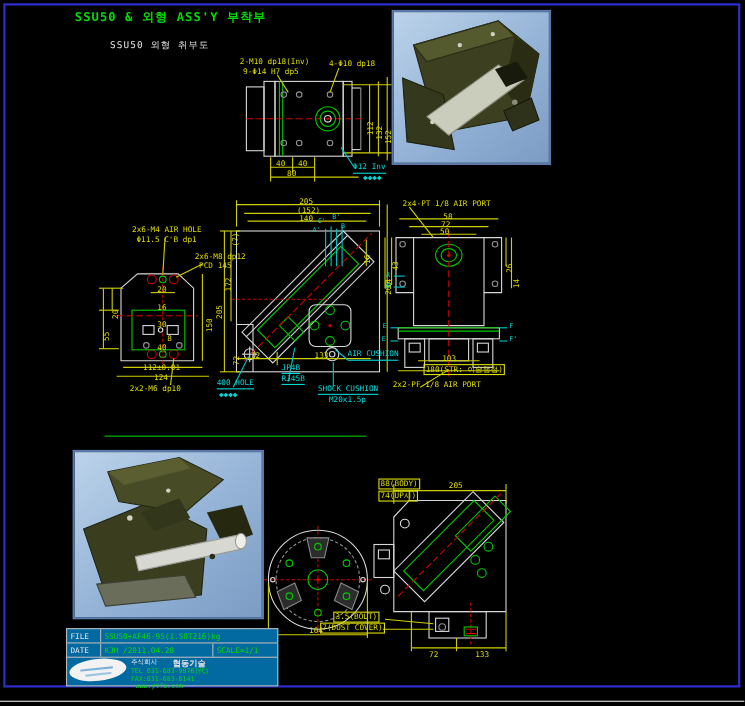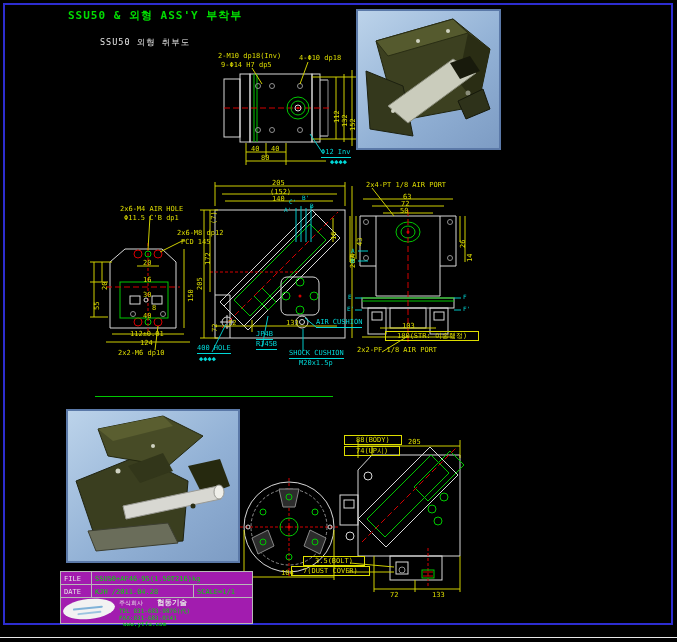--- a/index.html
+++ b/index.html
@@ -3,35 +3,35 @@
 <meta charset="utf-8">
 <style>
   html,body{margin:0;padding:0;background:#000;}
   #stage{position:relative;width:677px;height:642px;background:#000;overflow:hidden;
          font-family:"DejaVu Sans Mono","DejaVu Sans",monospace;}
   #frame{position:absolute;left:3px;top:3px;width:666px;height:618px;border:2px solid #2d2dd0;}
   #bottomline{position:absolute;left:0;top:637px;width:677px;height:1px;background:#e8e8e8;}
   .lbl{position:absolute;font-size:7px;line-height:1.15;white-space:nowrap;z-index:5;}
   .y{color:#dede00}.c{color:#00d8d8}.w{color:#e6e6e6}.g{color:#00dd00}
   .ul{border-bottom:1px solid currentColor;padding-bottom:1px;}
-  .box{border:1px solid currentColor;padding:0 11px;}
+  .box{border:1px solid currentColor;padding:0 1px;}
   .r90{transform:rotate(-90deg);transform-origin:0 0;}
   .t-main{font-size:11px;font-weight:bold;letter-spacing:1px;}
   .t-sub{font-size:8.5px;letter-spacing:1px;}
   svg.linework{position:absolute;left:0;top:0;z-index:2;}
   .sw{stroke:#d8d8d8;fill:none;stroke-width:1}
   .sg{stroke:#00c800;fill:none;stroke-width:1}
   .sr{stroke:#d40000;fill:none;stroke-width:1}
   .sy{stroke:#cfcf00;fill:none;stroke-width:1}
   .sc{stroke:#00c8c8;fill:none;stroke-width:1}
   .sa{stroke:#909090;fill:none;stroke-width:1}
   .dash{stroke-dasharray:6 3}
   .dash2{stroke-dasharray:3 2}
   .render{position:absolute;border:2px solid #5b79a8;background:linear-gradient(140deg,#bcd3ea 0%,#93b2d6 55%,#7d9cc4 100%);z-index:3;}
-  .tblock{position:absolute;left:60px;top:571px;width:191px;height:51px;border:1px solid #b8b8b8;background:#a21caf;z-index:6;font-size:6.5px;}
+  .tblock{position:absolute;left:60px;top:571px;width:191px;height:51px;border:1px solid #b8b8b8;background:#0369a1;z-index:6;font-size:6.5px;}
   .tb-row{position:absolute;left:0;width:100%;border-bottom:1px solid #b8b8b8;box-sizing:border-box;}
   .tb-cell{position:absolute;top:1px;}
   .logo{position:absolute;left:2px;top:27px;width:52px;height:20px;background:#f2f2f2;border-radius:50%;transform:rotate(-6deg);z-index:7;}
   .logo-stripe{position:absolute;left:10px;top:8px;width:30px;height:2px;background:#7fb2d8;border-radius:2px;}
   .logo-stripe2{position:absolute;left:14px;top:13px;width:24px;height:2px;background:#9cc4e0;border-radius:2px;}
 </style>
 </head>
 <body>
 
 <div id="stage">
@@ -325,21 +325,21 @@
   <span class="lbl c" style="left:310px;top:203px;font-size:6px">B</span>
   <span class="lbl c ul" style="left:316px;top:318px">AIR CUSHION</span>
   <span class="lbl c ul" style="left:197px;top:344px">400 HOLE</span>
   <span class="lbl c" style="left:199px;top:355px">◆◆◆◆</span>
   <span class="lbl c ul" style="left:256px;top:340px">RJ45B</span>
   <span class="lbl c ul" style="left:256px;top:330px">JP4B</span>
   <span class="lbl c ul" style="left:289px;top:349px">SHOCK CUSHION</span>
   <span class="lbl c" style="left:299px;top:359px">M20x1.5p</span>
 
   <span class="lbl y" style="left:366px;top:181px">2x4-PT 1/8 AIR PORT</span>
-  <span class="lbl y" style="left:403px;top:193px">63</span>
+  <span class="lbl y" style="left:403px;top:193px">58</span>
   <span class="lbl y" style="left:401px;top:200px">72</span>
   <span class="lbl y" style="left:400px;top:207px">50</span>
   <span class="lbl y r90" style="left:356px;top:246px">43</span>
   <span class="lbl y r90" style="left:349px;top:262px">14</span>
   <span class="lbl y r90" style="left:459px;top:248px">26</span>
   <span class="lbl y r90" style="left:466px;top:262px">14</span>
   <span class="lbl y" style="left:402px;top:322px">103</span>
   <span class="lbl y box" style="left:385px;top:331px">180(STR: 이송행정)</span>
   <span class="lbl y" style="left:357px;top:346px">2x2-PF 1/8 AIR PORT</span>
   <span class="lbl c" style="left:351px;top:248px;font-size:6px">A</span>

